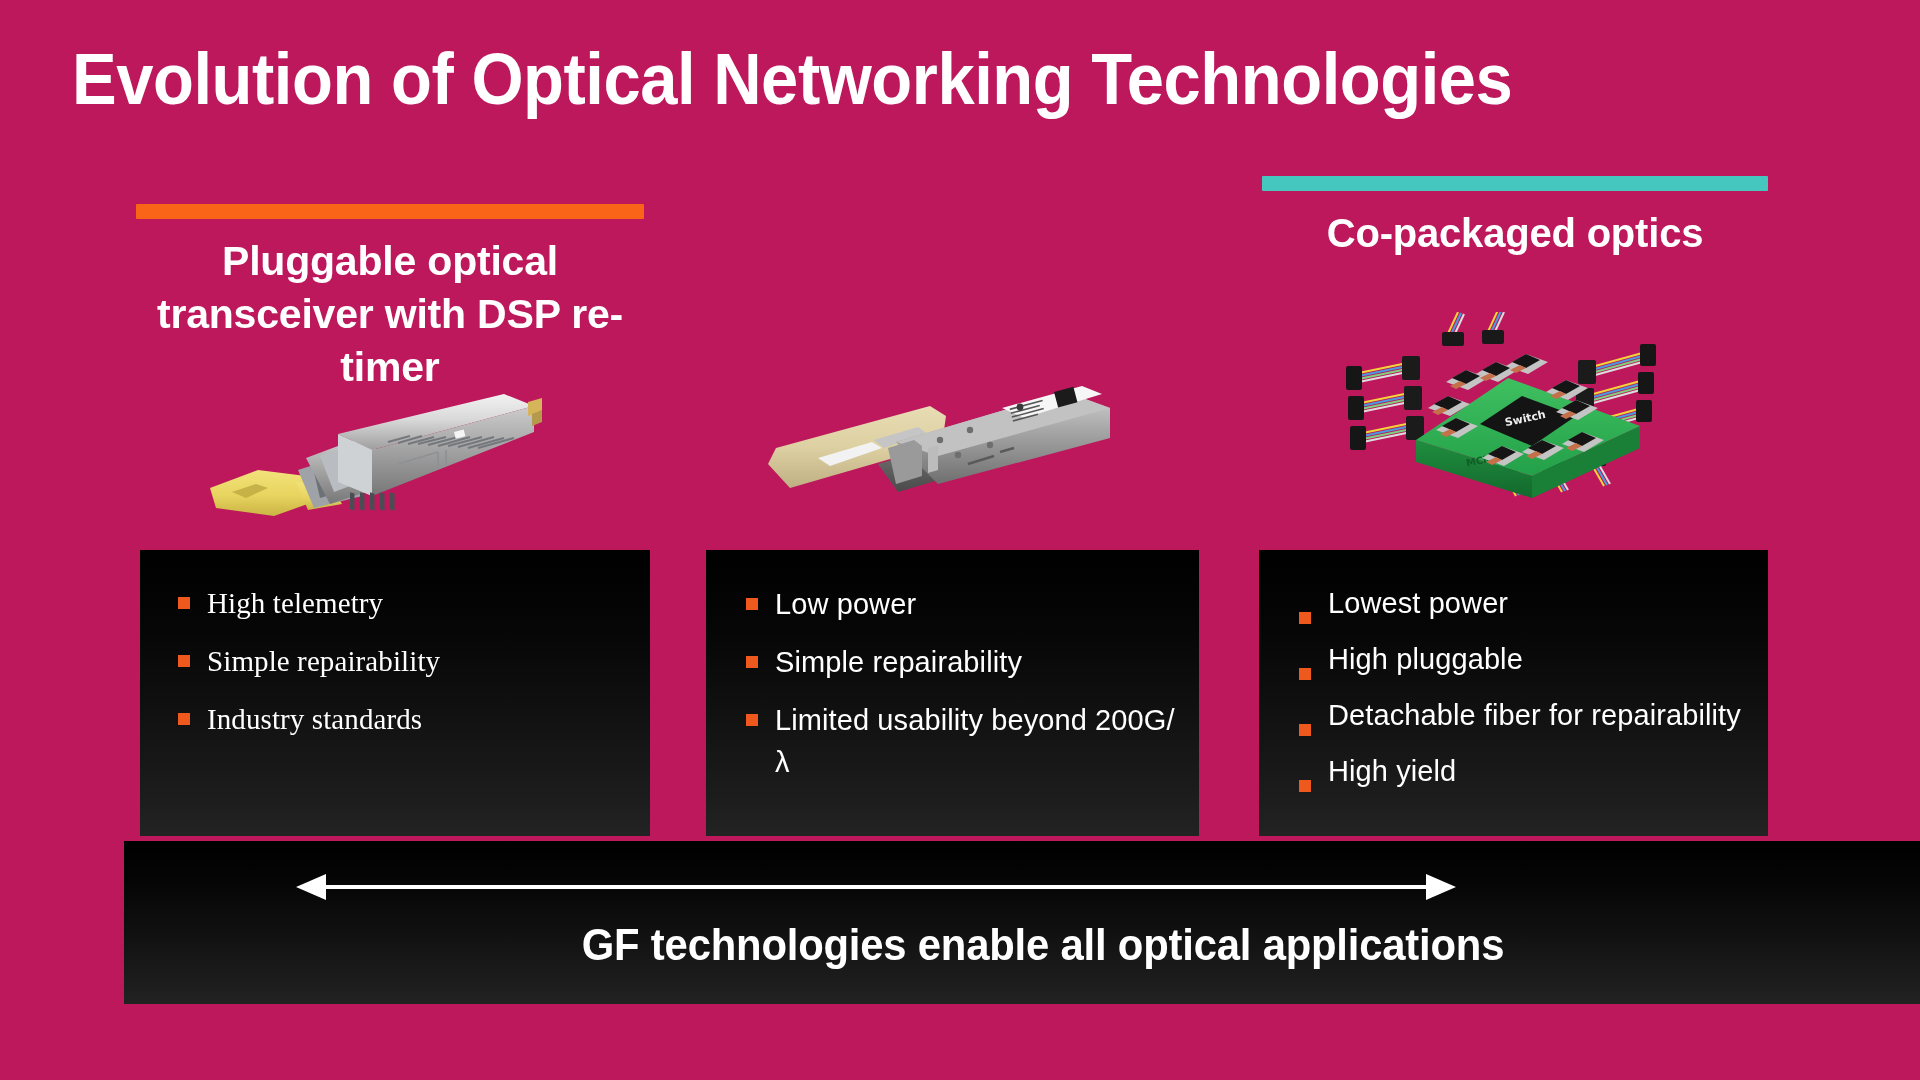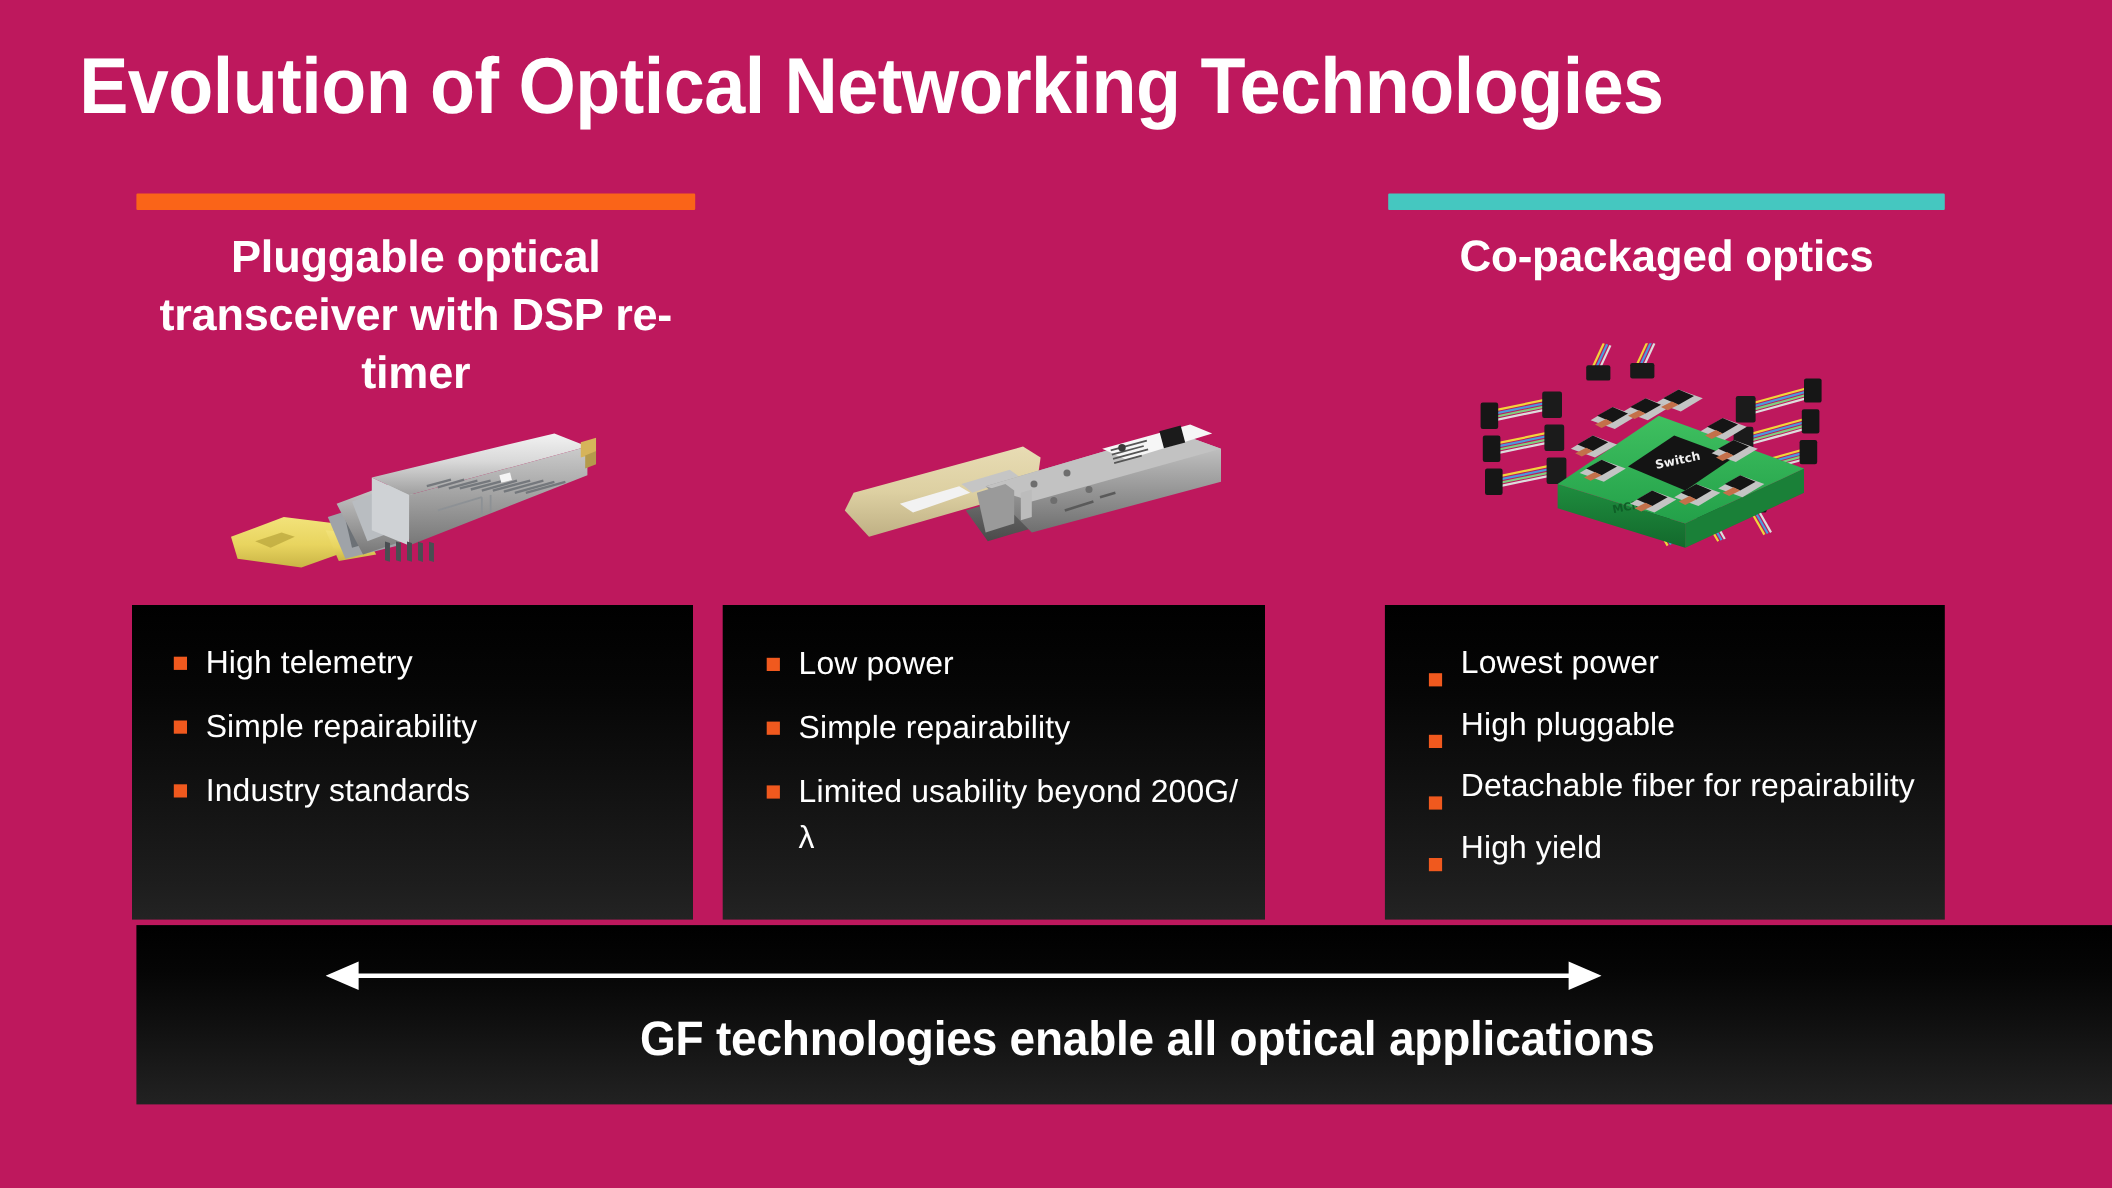--- a/index.html
+++ b/index.html
@@ -35,21 +35,21 @@
     transform: scaleX(0.93);
     transform-origin: left center;
     white-space: nowrap;
   }
 
   
   .col {
     position: absolute;
     top: 176px;
   }
-  .col-1 { left: 124px;  width: 508px; }
+  .col-1 { left: 136px;  width: 508px; margin-top: 28px; }
   .col-2 { left: 687px;  width: 493px; }
   .col-3 { left: 1262px; width: 506px; }
 
   .accent-bar {
     height: 15px;
     width: 100%;
     border-radius: 1px;
   }
 
   .col-head {
@@ -90,22 +90,22 @@
     width: 330px;
     height: 205px;
   }
 
   
   .panel {
     position: absolute;
     background: linear-gradient(180deg, #000000 0%, #060606 28%, #121212 60%, #1d1d1d 88%, #232323 100%);
     overflow: hidden;
   }
-  .panel-1 { left: 120px;  top: 550px; width: 510px; height: 286px; }
-  .panel-2 { left: 657px;  top: 550px; width: 493px; height: 286px; }
+  .panel-1 { left: 140px;  top: 550px; width: 510px; height: 286px; font-family: Liberation Serif, serif; }
+  .panel-2 { left: 706px;  top: 550px; width: 493px; height: 286px; }
   .panel-3 { left: 1259px; top: 550px; width: 509px; height: 286px; }
 
   .bullets {
     list-style: none;
     margin: 0;
     padding: 32px 24px 0 38px;
   }
   .bullets li {
     display: flex;
     align-items: flex-start;

